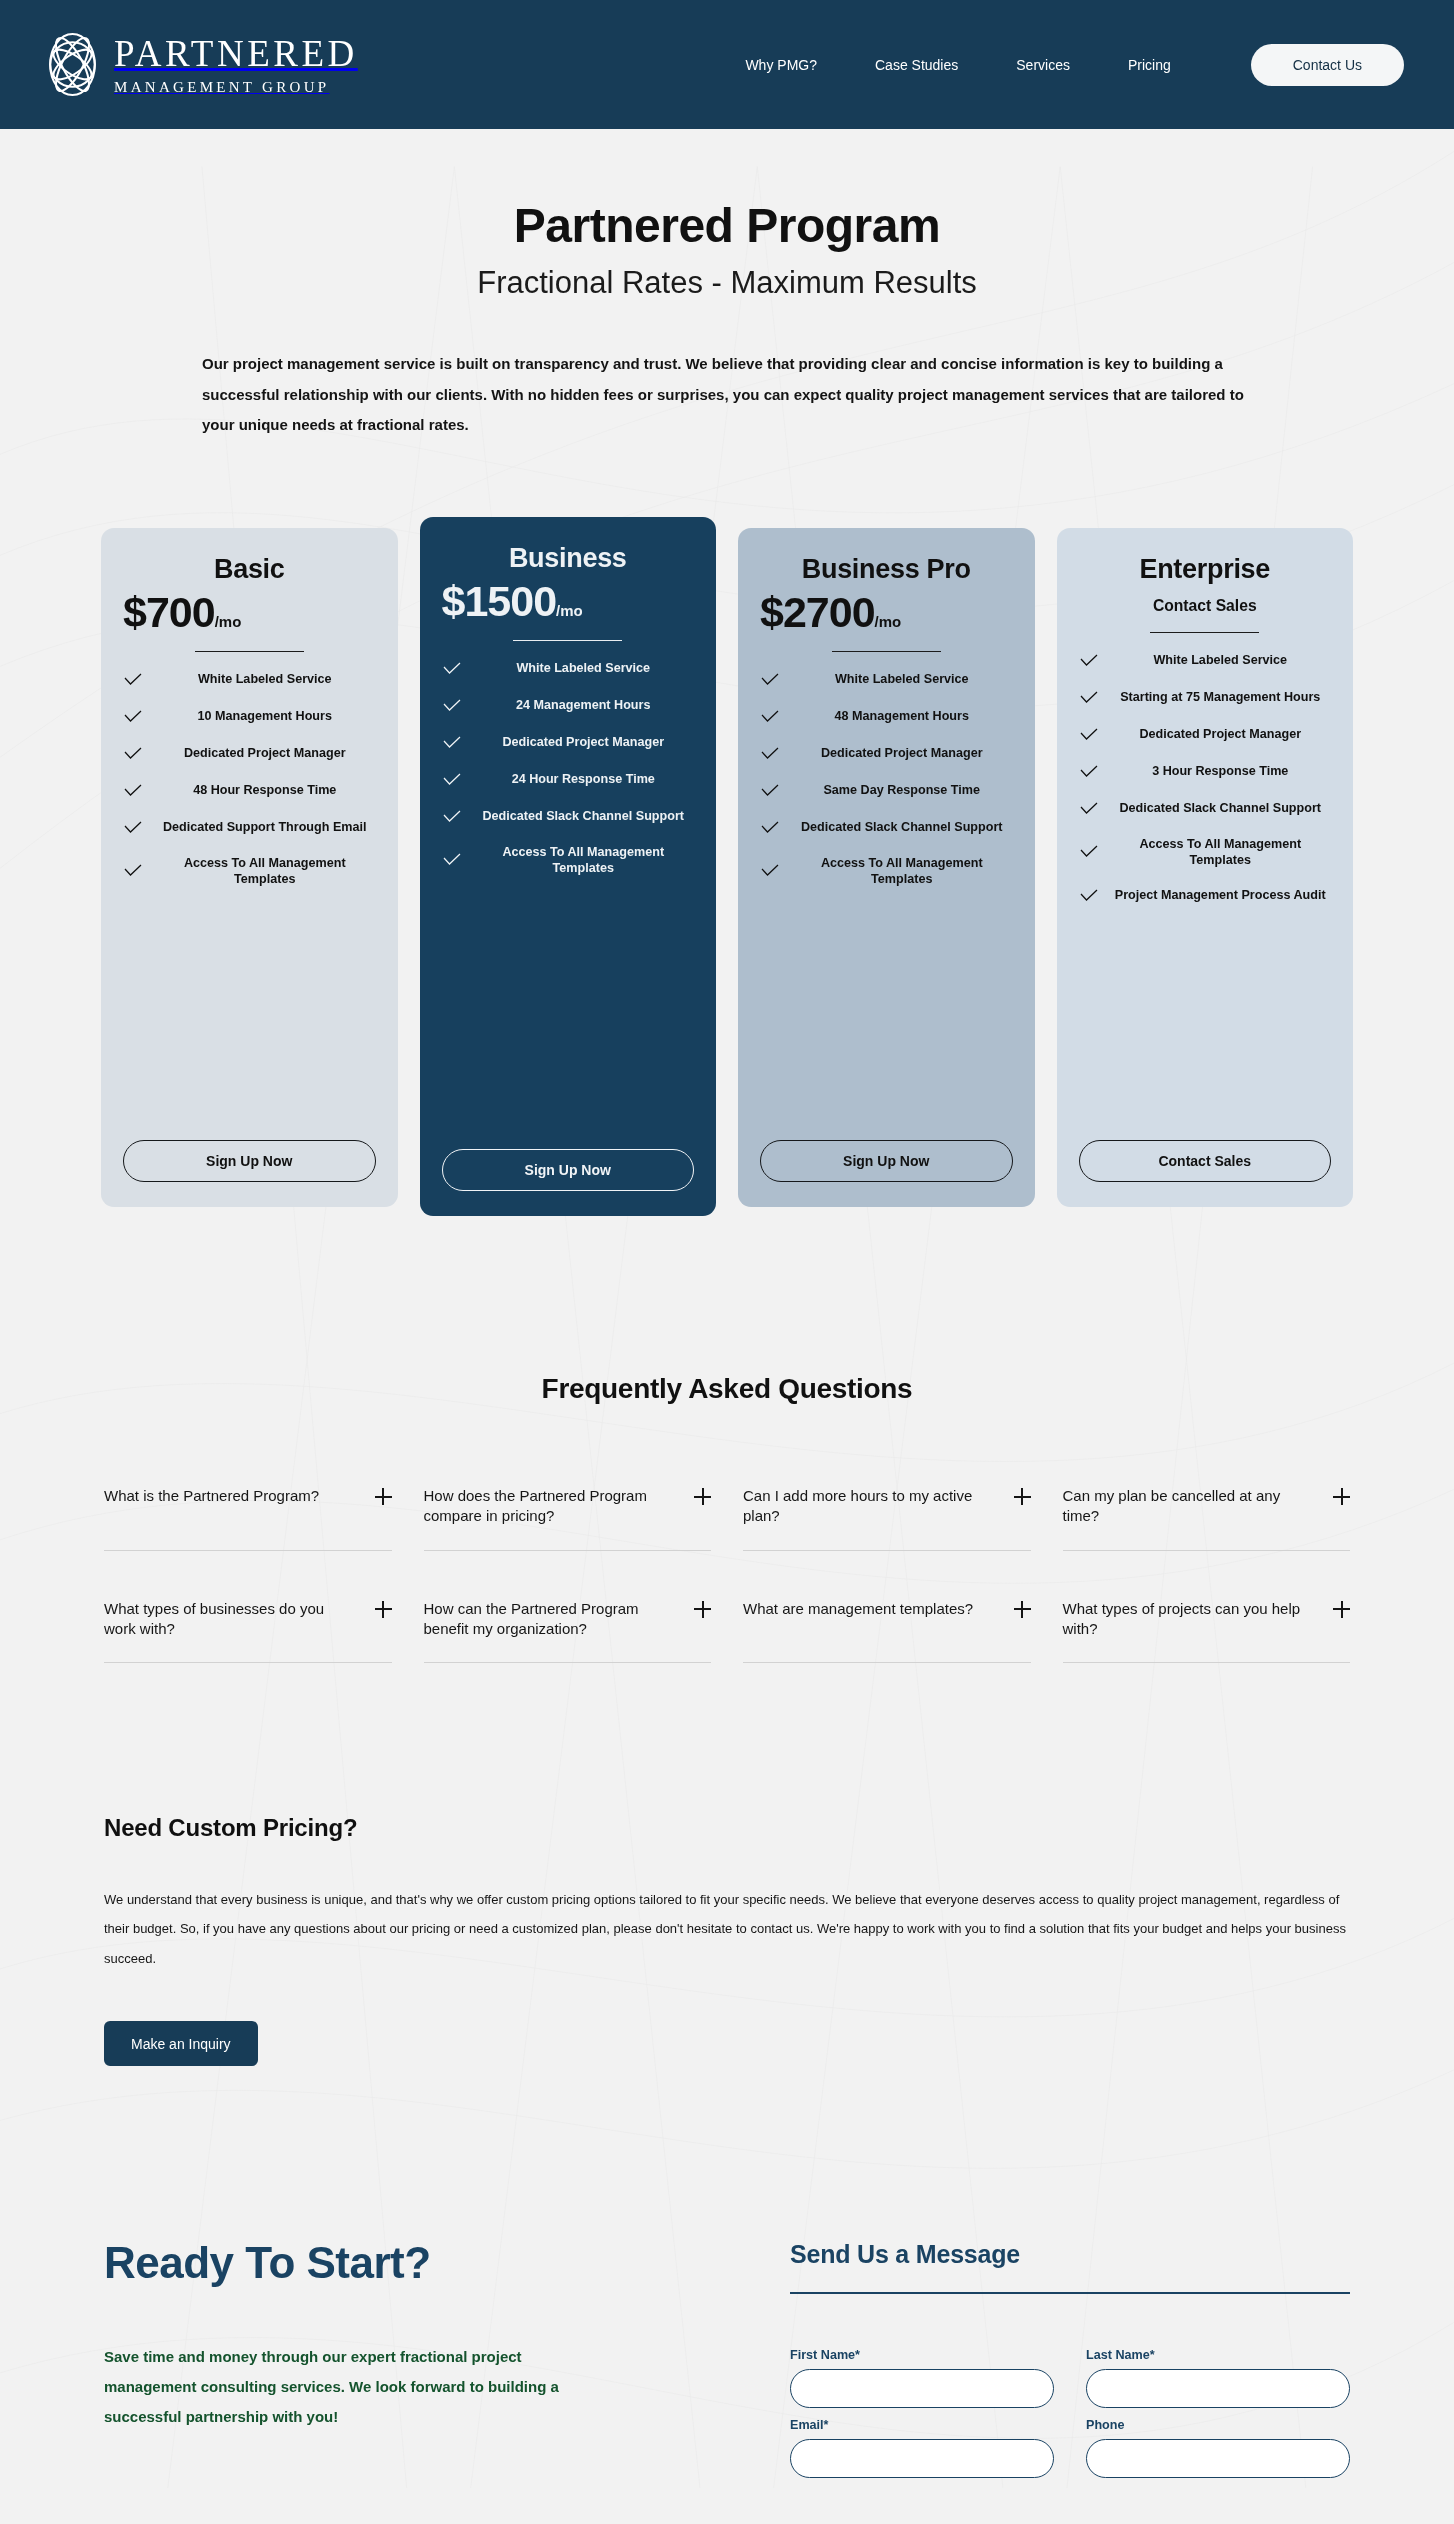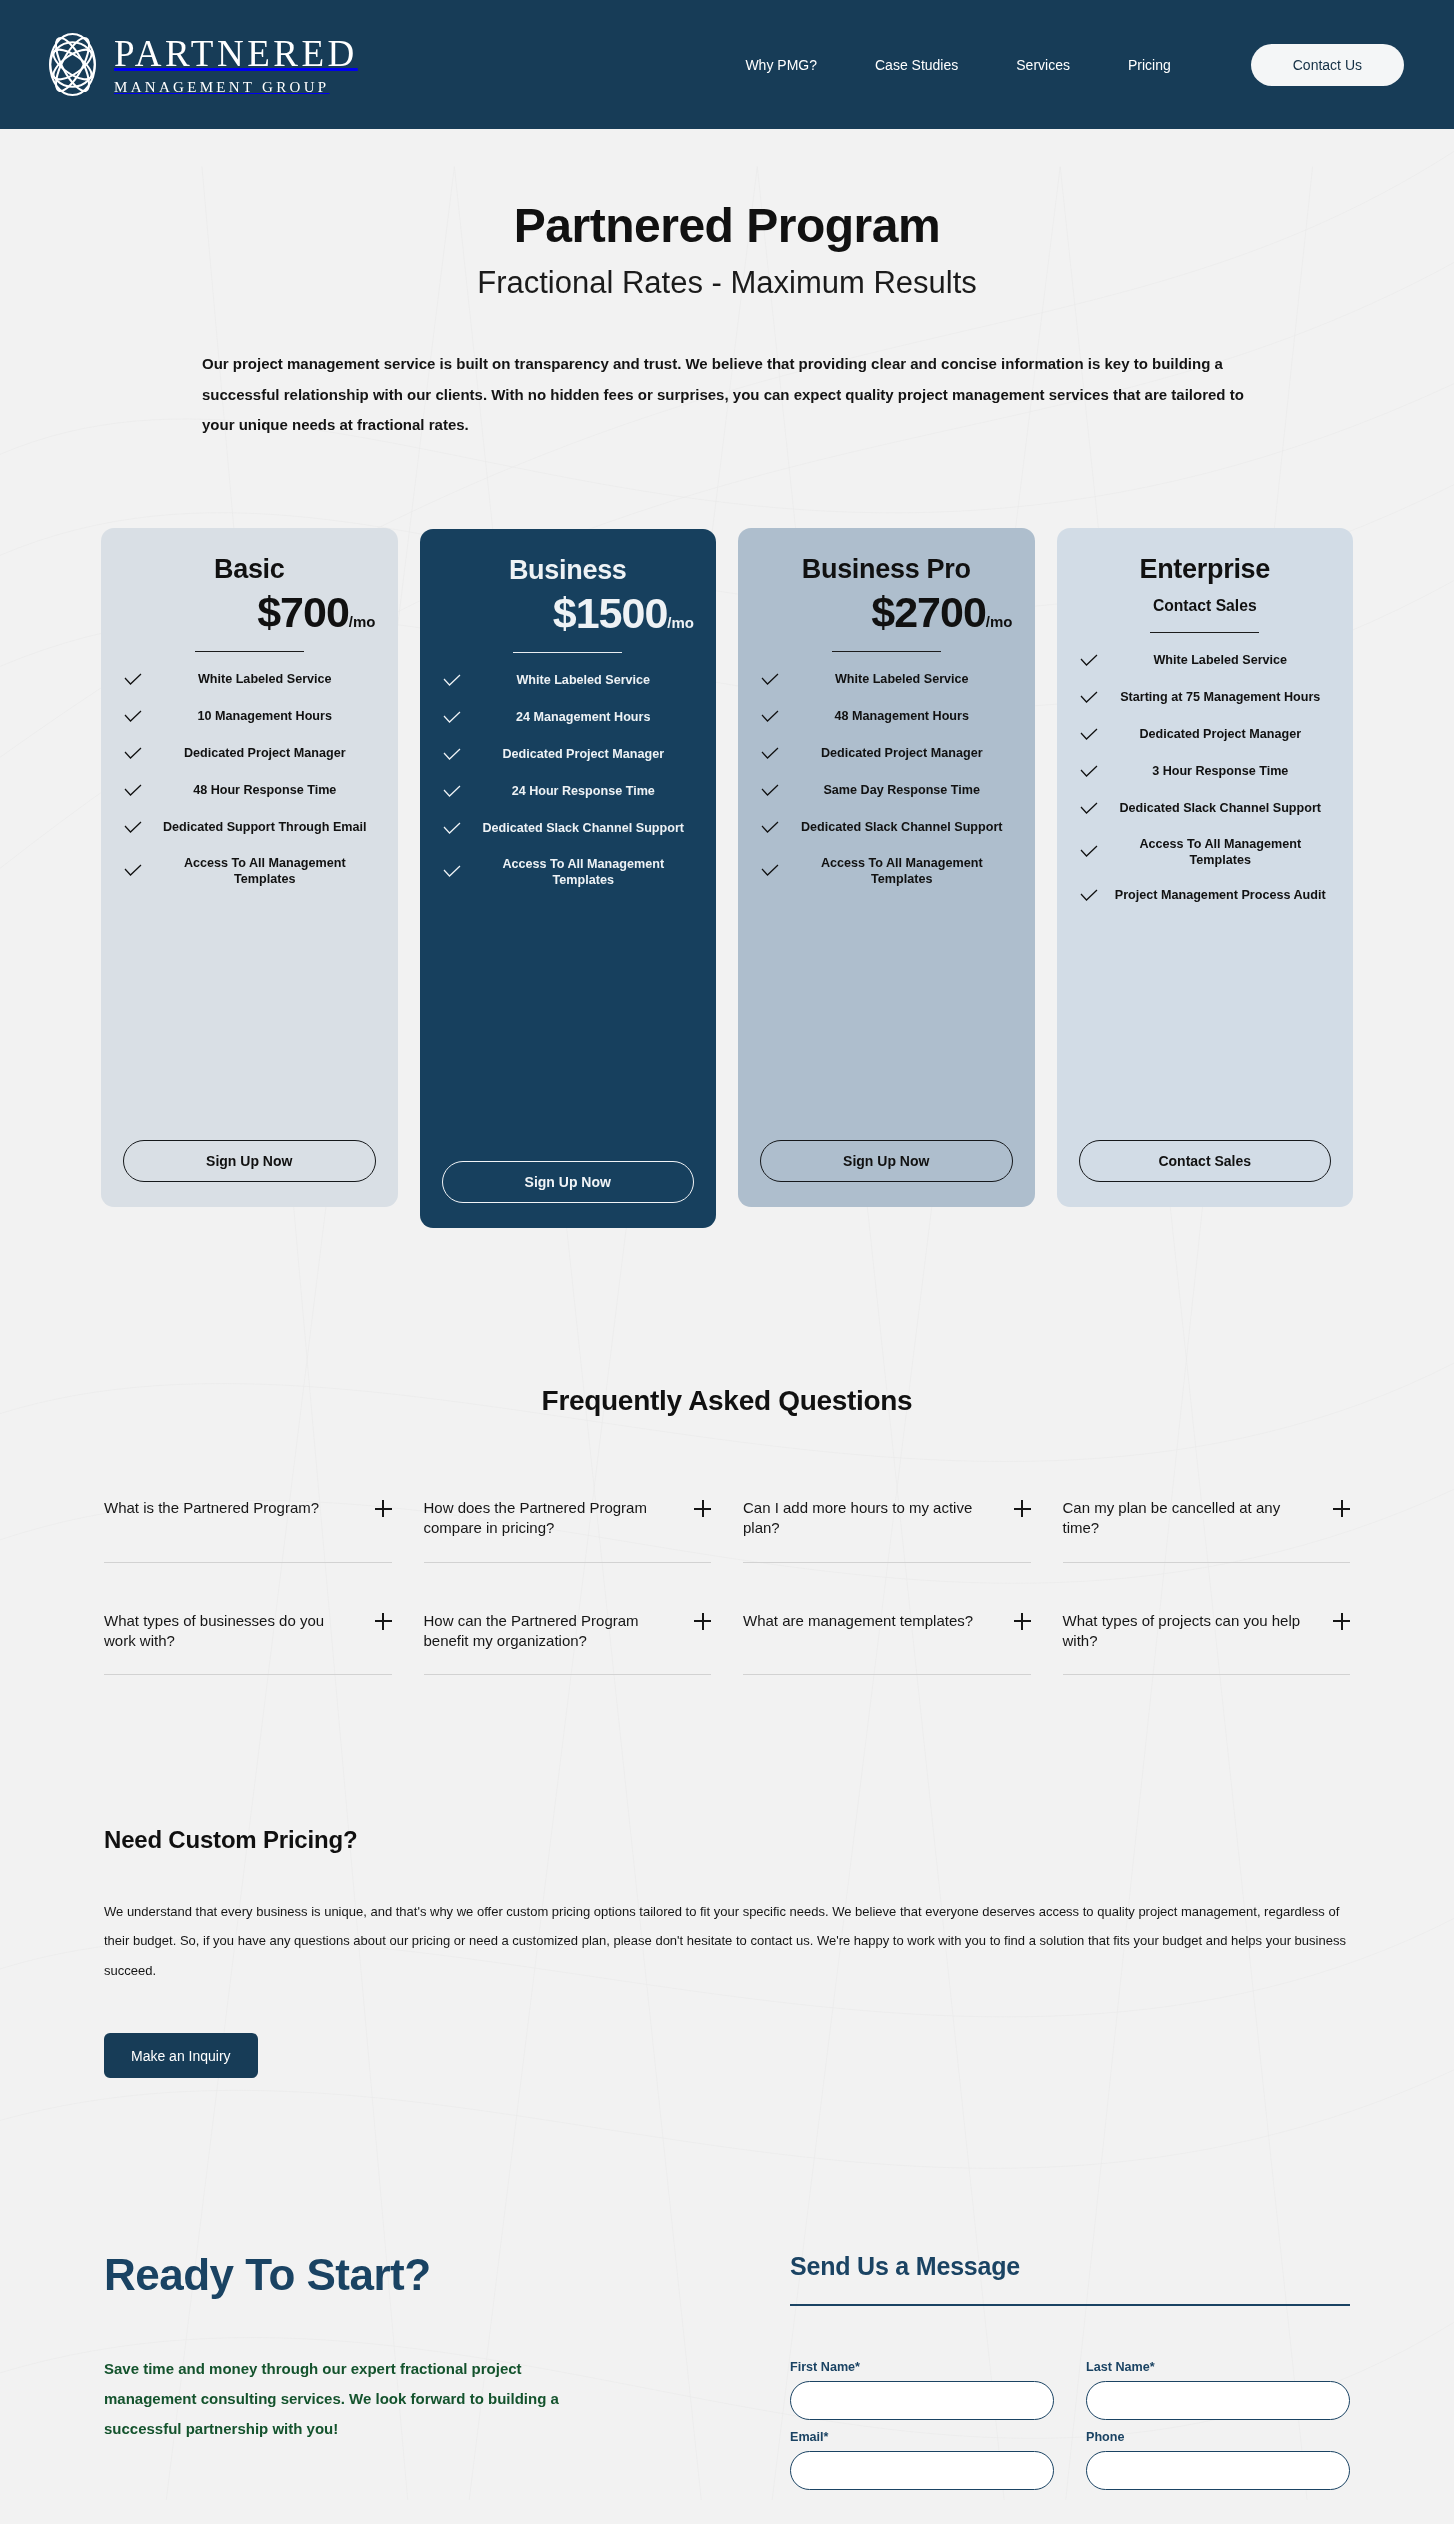--- a/index.html
+++ b/index.html
@@ -104,34 +104,34 @@
   }
   .card {
     width: 320px;
     border-radius: 13px;
     padding: 27px 22px 25px;
     display: flex;
     flex-direction: column;
     position: relative;
   }
   .card.basic      { background: #d9dfe5; min-height: 679px; margin-top: 11px; }
-  .card.business   { background: #17405e; min-height: 699px; margin-top: 12px;   color: #eef2f5; }
+  .card.business   { background: #17405e; min-height: 699px; margin-top: 0;   color: #eef2f5; }
   .card.pro        { background: #aebecd; min-height: 679px; margin-top: 11px; }
   .card.enterprise { background: #d2dce6; min-height: 679px; margin-top: 11px; }
 
   .card-title {
     text-align: center;
     font-size: 27px;
     font-weight: 700;
     line-height: 1.05;
     letter-spacing: -0.3px;
   }
   .card.business .card-title { color: #eef2f5; }
   .card-price {
-    text-align: right;
+    text-align: left;
     margin-top: 7px;
     line-height: 1;
     white-space: nowrap;
   }
   .card-price .amount { font-size: 43px; font-weight: 700; letter-spacing: -1px; }
   .card-price .per    { font-size: 15px; font-weight: 700; }
   .card.business .card-price { color: #eef2f5; }
   .card-contact {
     text-align: center;
     margin-top: 13px;

